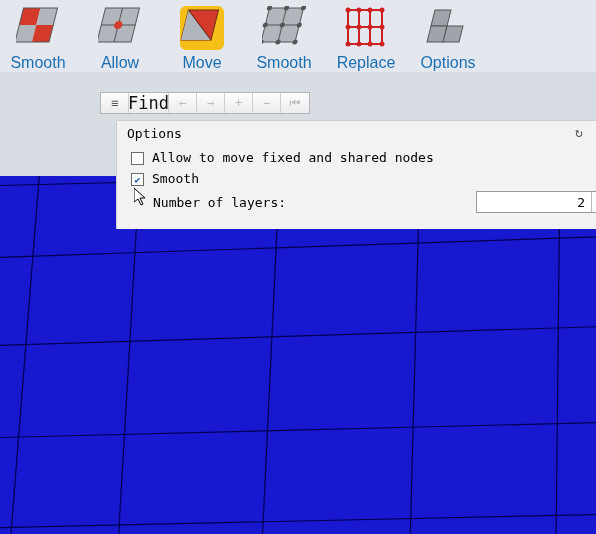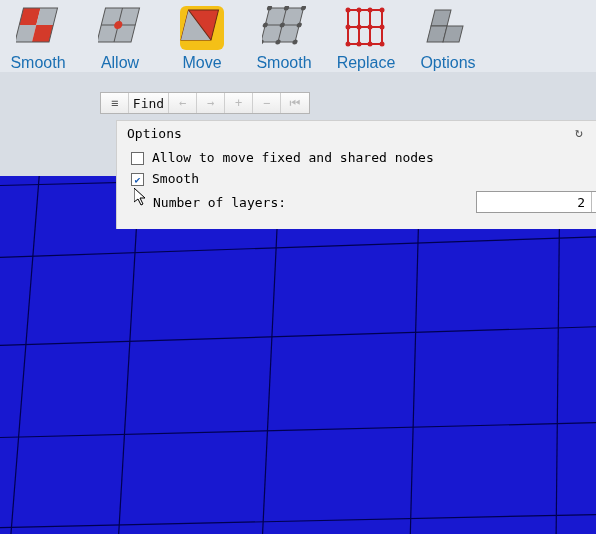--- a/index.html
+++ b/index.html
@@ -66,21 +66,21 @@
     border-right: 1px solid #cfcfcf;
     display: flex; align-items: center; justify-content: center;
     font-size: 12px;
     color: #555;
     cursor: pointer;
   }
   .subbar .btn:last-child { border-right: none; }
   .subbar .find {
     width: 40px;
     font-family: "DejaVu Sans Mono", monospace;
-    font-size: 13px;
+    font-size: 17px;
     color: #111;
   }
   .subbar .disabled { color: #bbb; cursor: default; }
 
   
   .panel {
     position: absolute;
     left: 116px; top: 120px;
     width: 496px;
     background: #f2f2f2;

